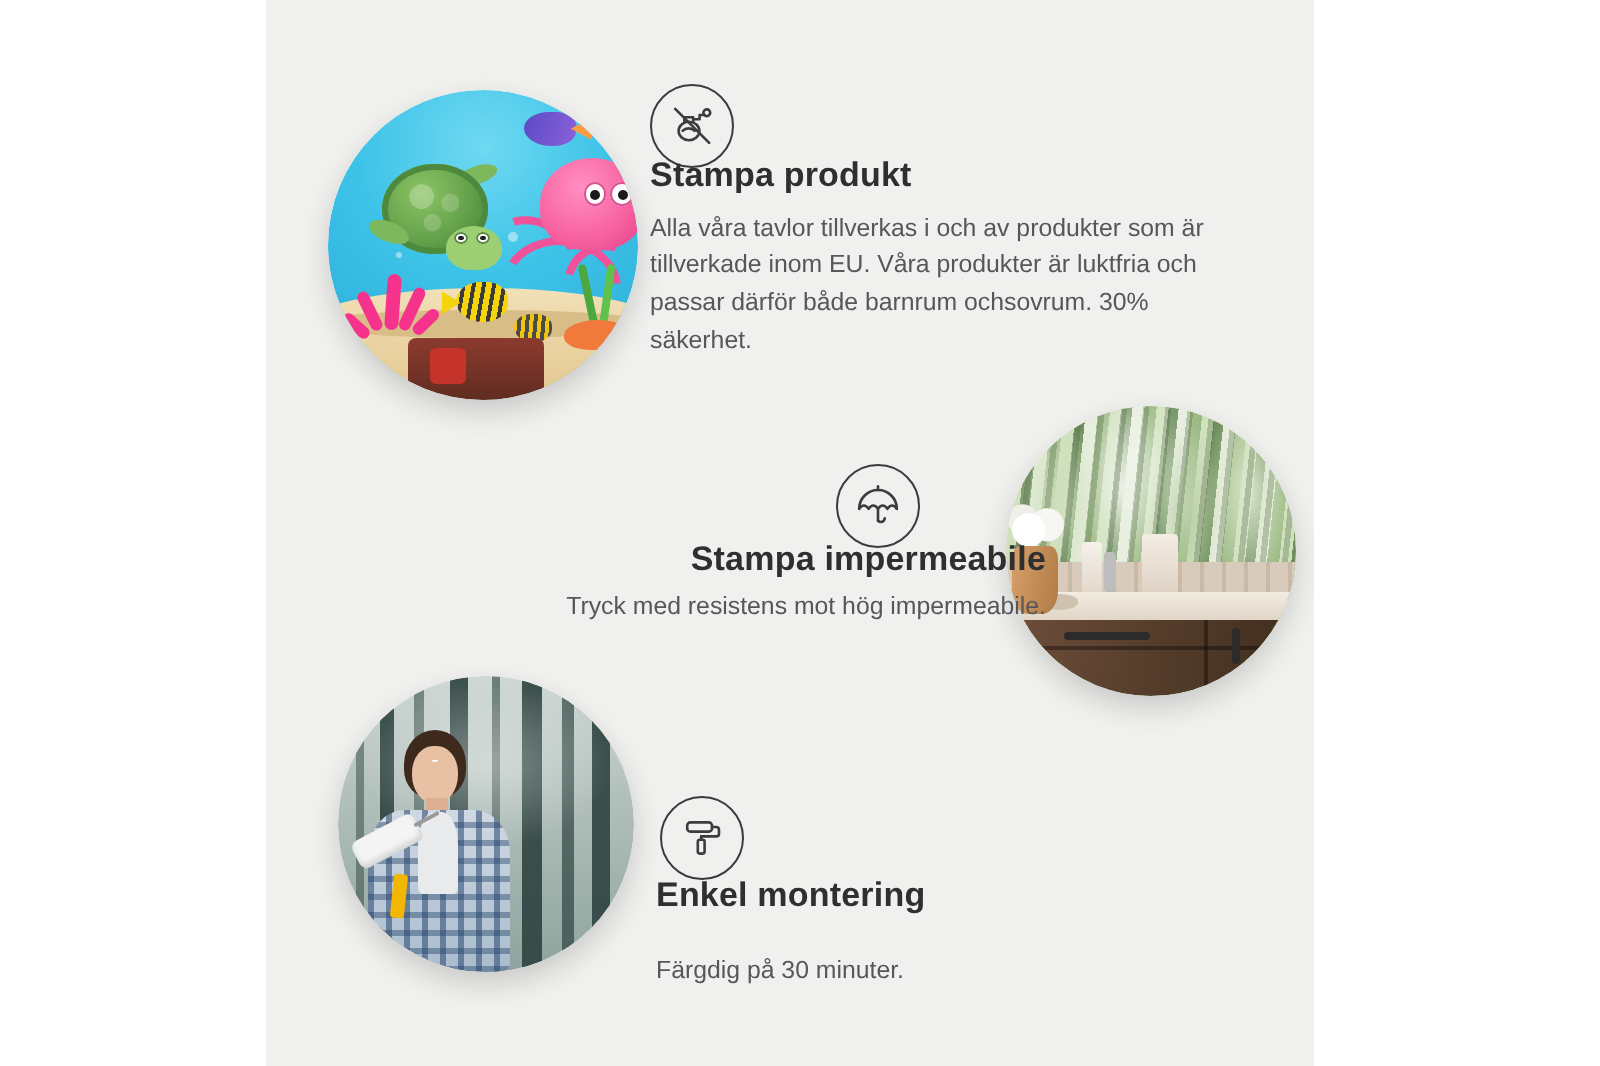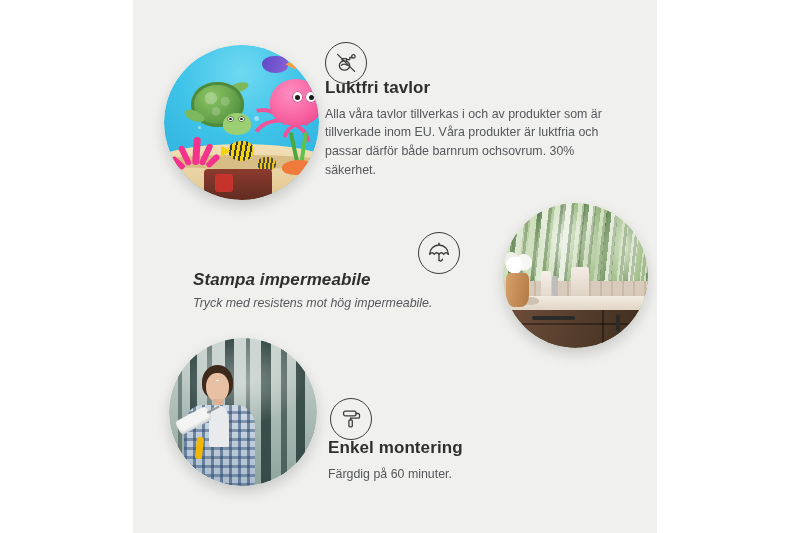--- a/index.html
+++ b/index.html
@@ -295,24 +295,24 @@
   
   .block{position:absolute;}
   .b-title{
     font-size:17px;font-weight:700;color:#2f2f2f;
     letter-spacing:.1px;margin:0 0 7px 0;line-height:1.15;
   }
   .b-body{
     font-size:12.4px;color:#55575a;line-height:1.52;margin:0;
   }
   .blk1{left:192px;top:78px;width:292px;}
-  .blk2{left:60px;top:270px;width:330px;font-style:italic;}
+  .blk2{left:60px;top:270px;width:330px;text-align:right;}
   .blk2 .b-title{margin-bottom:4px;}
   .blk3{left:195px;top:438px;width:260px;}
-  .blk3 .b-title{margin-bottom:7px;}
+  .blk3 .b-title{margin-bottom:18px;}
 </style>
 </head>
 <body>
 
 <div class="canvas">
   <div class="panel">
 
     <div class="photo ph1">
       <div class="inner">
         <div class="sea-bg"></div>
@@ -363,21 +363,21 @@
         <ellipse cx="10.5" cy="14.5" rx="5.2" ry="4.6"></ellipse>
         <path d="M8.2 10.2 V7.6 h4.4 v2.4"></path>
         <path d="M12.6 8.6 h3.2 v-2.1 h2.6"></path>
         <circle cx="19.4" cy="5.4" r="1.7"></circle>
         <path d="M7.3 14.4 c1.6 -1.6 4.4 -1.6 6 0"></path>
         <line x1="3.6" y1="3.4" x2="20.6" y2="20.4"></line>
       </svg>
     </div>
 
     <div class="block blk1">
-      <h3 class="b-title">Luktfri tavlor</h3>
+      <h3 class="b-title">Stampa produkt</h3>
       <p class="b-body">Alla våra tavlor tillverkas i och av produkter som är tillverkade inom EU. Våra produkter är luktfria och passar därför både barnrum ochsovrum. 30% säkerhet.</p>
     </div>
 
     <div class="photo ph2">
       <div class="inner">
         <div class="bath-wall"></div>
         <div class="tile-band"></div>
         <div class="bottle b2"></div>
         <div class="bottle"></div>
         <div class="faucet"></div>
@@ -440,17 +440,17 @@
       <svg width="24" height="24" viewBox="0 0 24 24" fill="none" stroke="#3c3c3c" stroke-width="1.3" stroke-linecap="round" stroke-linejoin="round">
         <rect x="4.6" y="4.2" width="12.4" height="4.6" rx="1.6"></rect>
         <path d="M17 6.5 h2.2 a1.3 1.3 0 0 1 1.3 1.3 v2.1 a1.3 1.3 0 0 1 -1.3 1.3 H11.6"></path>
         <path d="M11.6 11.2 v1.7"></path>
         <rect x="9.9" y="12.9" width="3.4" height="6.9" rx="1"></rect>
       </svg>
     </div>
 
     <div class="block blk3">
       <h3 class="b-title">Enkel montering</h3>
-      <p class="b-body">Färgdig på 60 minuter.</p>
+      <p class="b-body">Färgdig på 30 minuter.</p>
     </div>
 
   </div>
 </div>
 
 </body></html>

